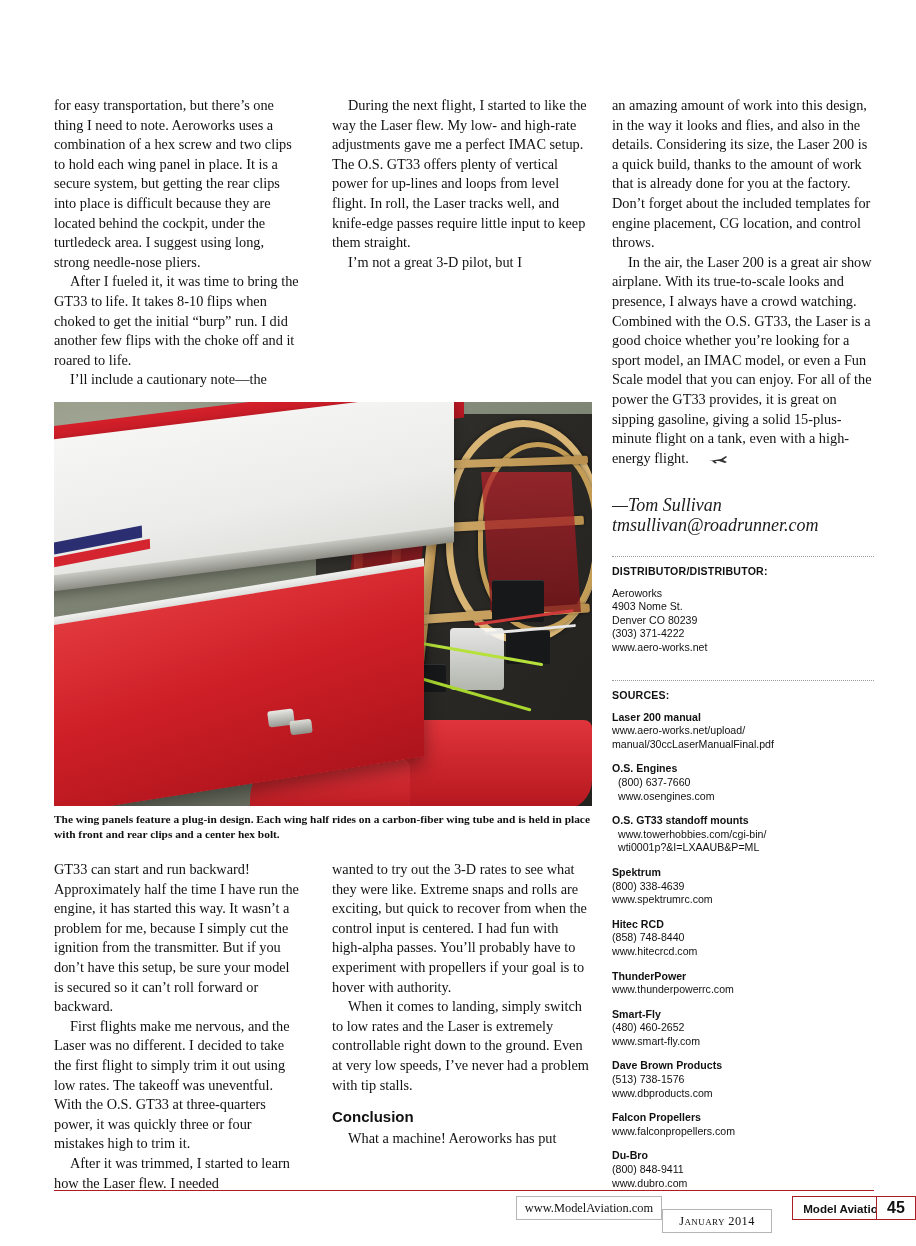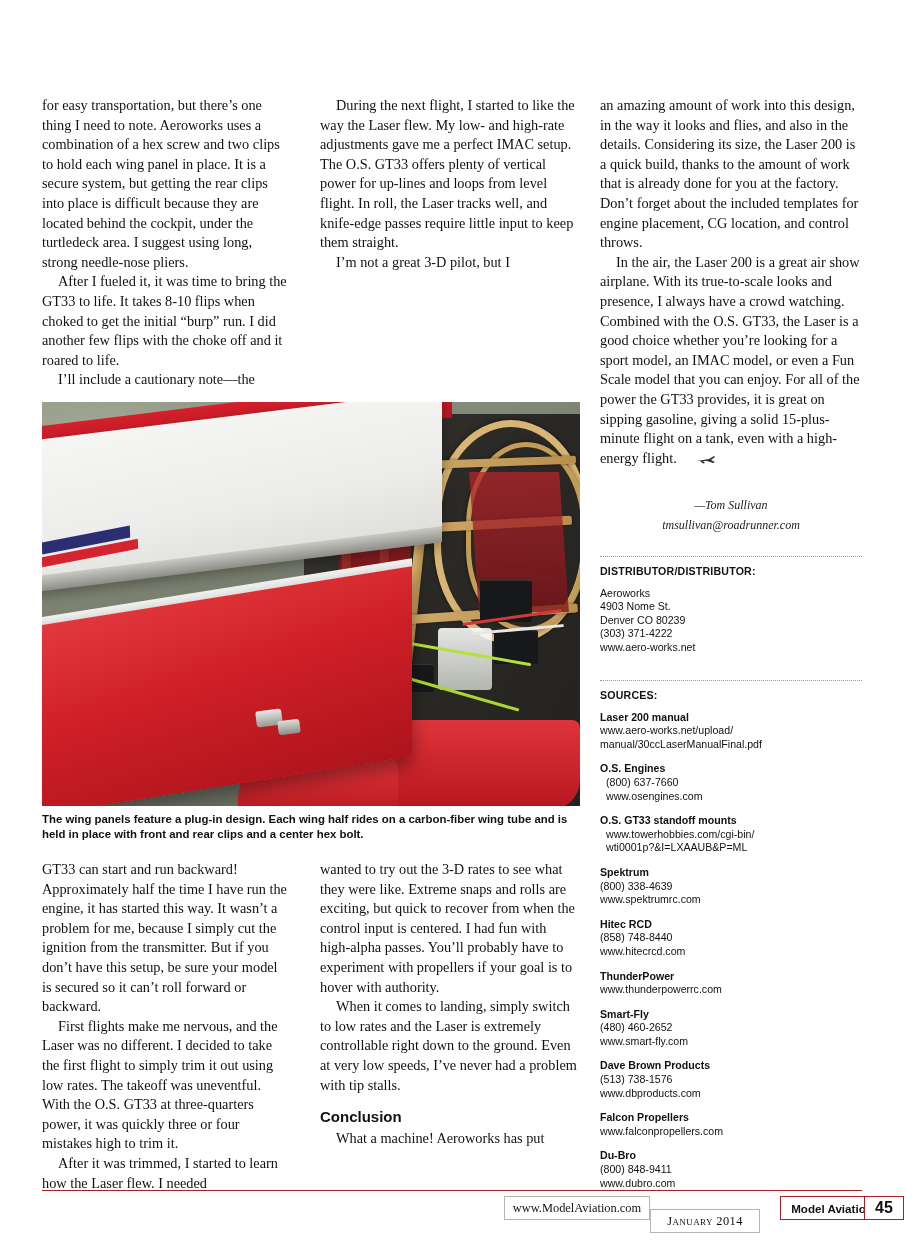--- a/index.html
+++ b/index.html
@@ -11,21 +11,21 @@
     width: 916px;
     height: 1246px;
     position: relative;
     font-family: "Liberation Serif", serif;
     color: #1a1a1a;
     overflow: hidden;
   }
 
   .page {
     position: absolute;
-    left: 0; top: 0;
+    left: 12px; top: 0;
     width: 740px;
     height: 1246px;
   }
 
   
   .col {
     position: absolute;
     font-family: "Liberation Serif", serif;
     font-size: 14.3px;
     line-height: 19.6px;
@@ -168,21 +168,21 @@
     position: absolute;
     background: linear-gradient(180deg, #e0343b, #b5171e);
     border-radius: 8px 8px 30px 30px;
   }
 
   .caption {
     position: absolute;
     left: 42px;
     top: 812px;
     width: 538px;
-    font-family: Liberation Sans, sans-serif;
+    font-family: Liberation Serif, serif;
     font-size: 11.4px;
     line-height: 15px;
     color: #111;
     font-weight: 600;
   }
 
   
   .rail {
     position: absolute;
     left: 600px;
@@ -207,24 +207,24 @@
     margin-bottom: 11px;
   }
   .rail .blk .nm { font-weight: bold; }
   .rail .ind { padding-left: 6px; }
 
   .signoff {
     position: absolute;
     left: 600px;
     top: 496px;
     width: 262px;
-    text-align: center;
+    text-align: left;
     font-family: "Liberation Serif", serif;
     font-style: italic;
-    font-size: 12px;
+    font-size: 18px;
     line-height: 19.6px;
   }
 
   .conclusion-h {
     font-family: "Liberation Sans", sans-serif;
     font-weight: bold;
     font-size: 15px;
     margin: 12px 0 2px 0;
   }
 

